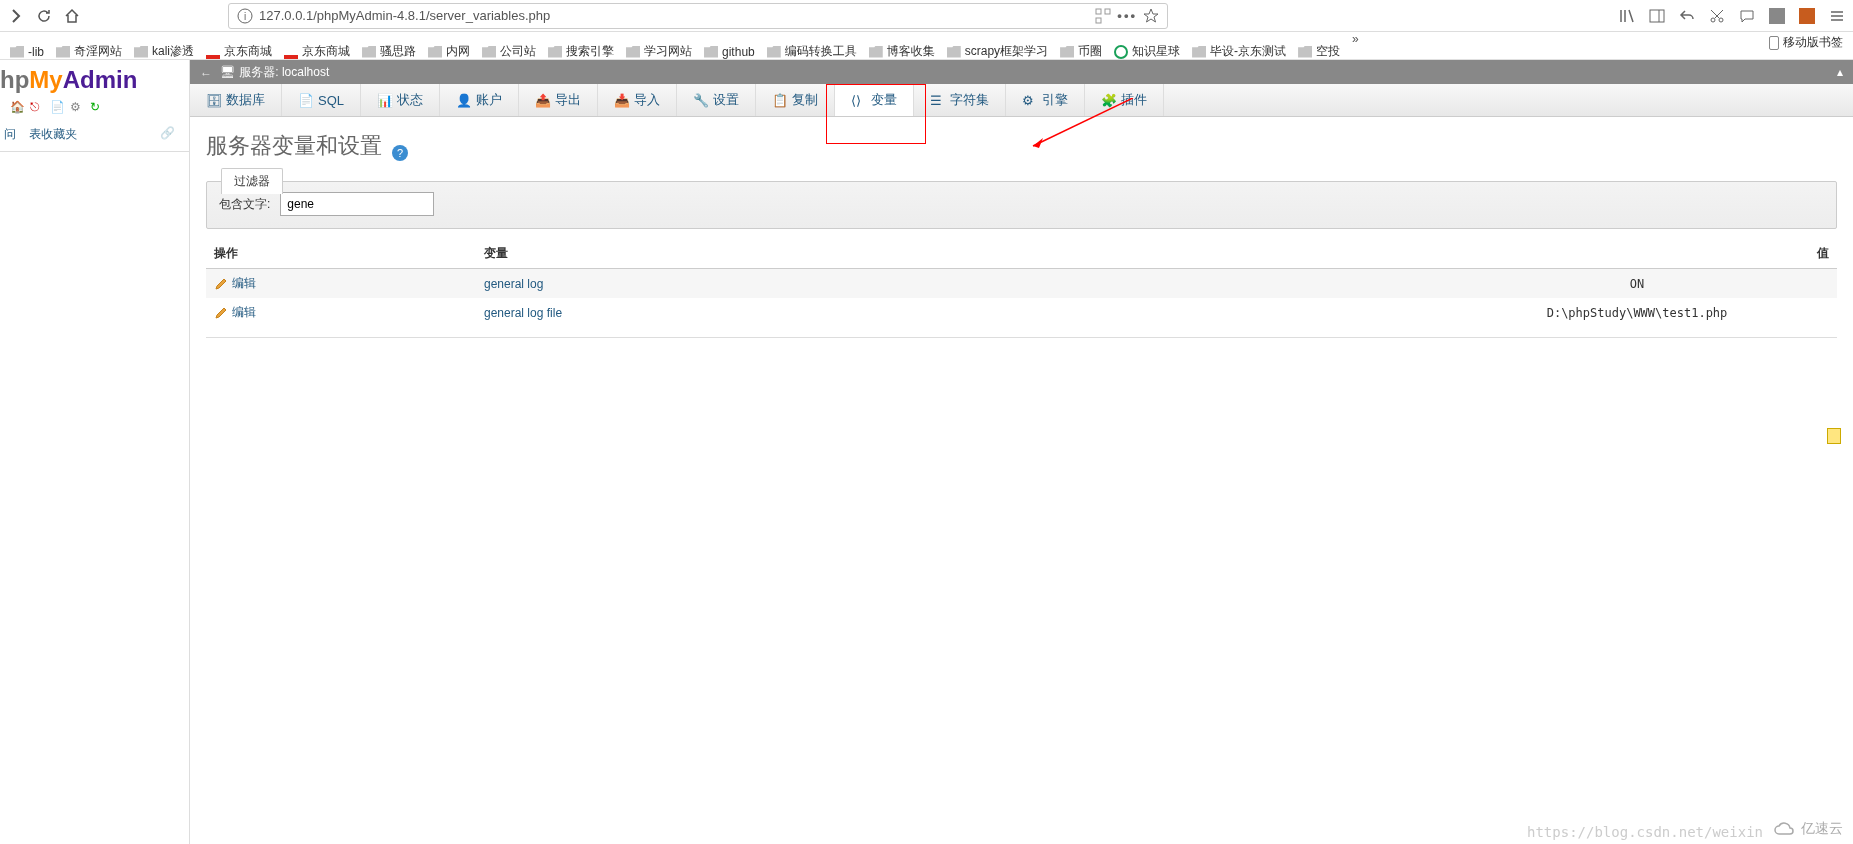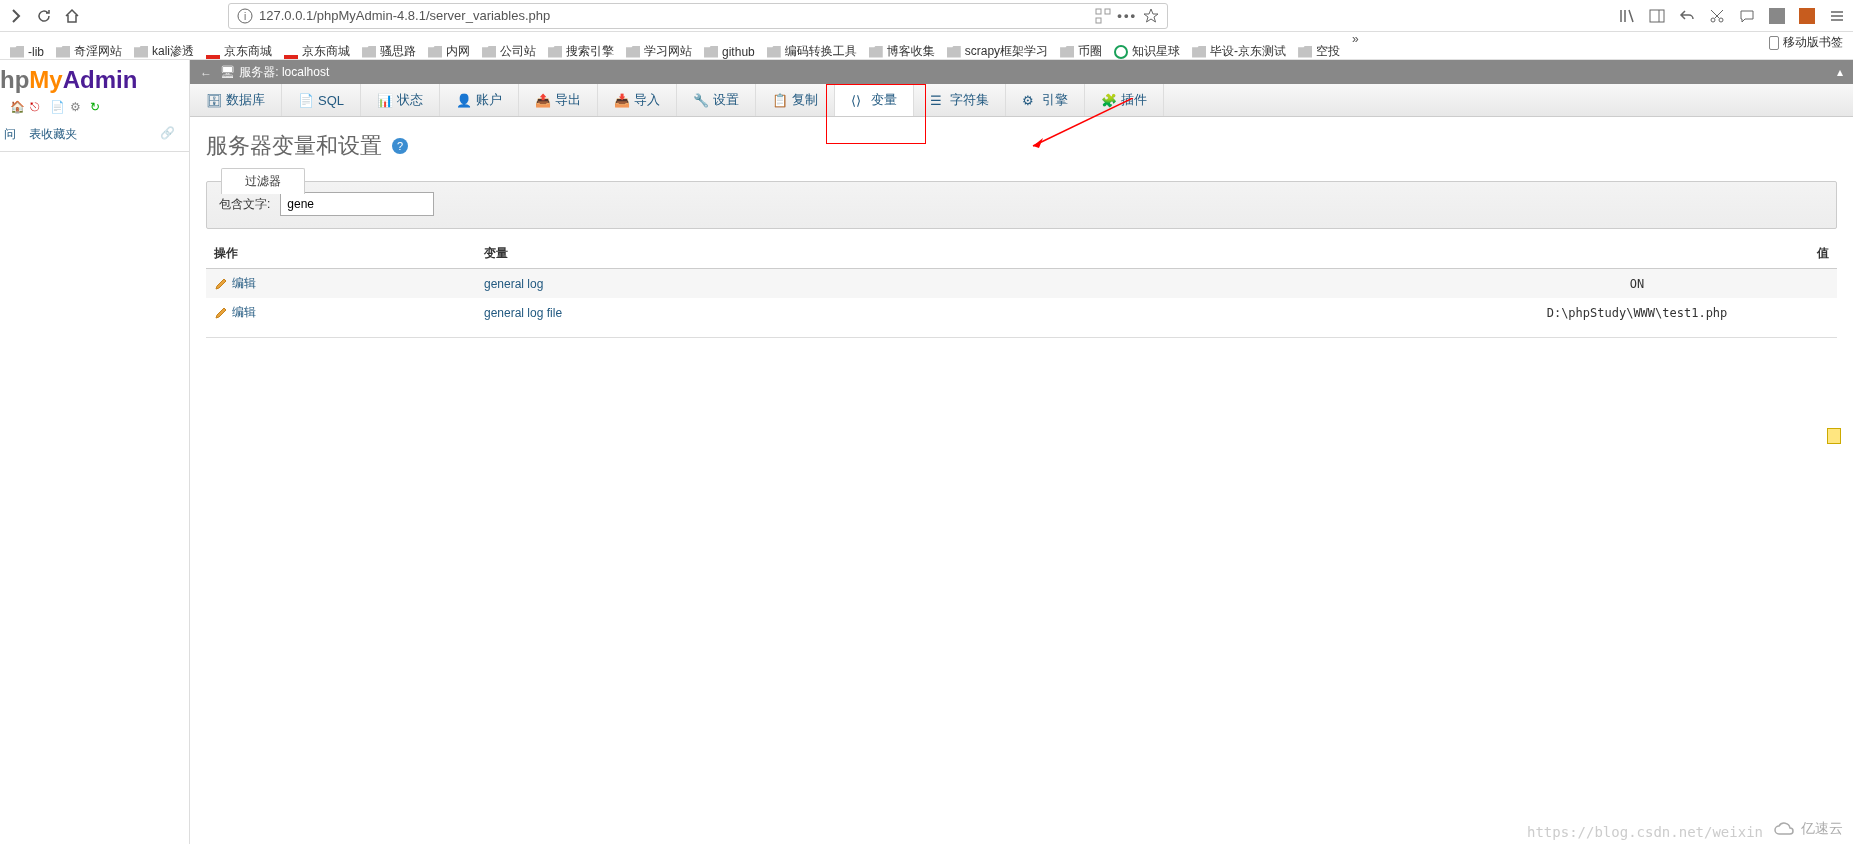--- a/index.html
+++ b/index.html
@@ -45,25 +45,25 @@
 .srv-bar .back { margin-right: 8px; opacity:0.8; }
 .srv-bar .collapse { margin-left:auto; }
 
 .tabs { display: flex; background: linear-gradient(#f8f8f8,#e8e8e8); border-bottom: 1px solid #ccc; }
 .tab { padding: 7px 16px; display: flex; align-items: center; gap: 6px; font-size: 13px; color: #235a81; border-right: 1px solid #ddd; cursor: pointer; }
 .tab.active { background: #fff; }
 .tab-icon { width: 14px; height: 14px; }
 .red-box { position:absolute; border:1px solid red; pointer-events:none; }
 
 .page-body { padding: 14px 16px; }
-h2 { font-size: 22px; font-weight: normal; color: #666; display:flex; align-items:center; gap:10px; }
+h2 { font-size: 22px; font-weight: normal; color: #666; display:flex; align-items:flex-end; gap:10px; }
 .help-ic { width:16px; height:16px; background:#3b8dd1; border-radius:50%; color:#fff; font-size:11px; text-align:center; line-height:16px; }
 
 .filter-wrap { margin-top: 20px; border:1px solid #ccc; border-radius:2px; padding: 10px 12px 12px 12px; position:relative; background:linear-gradient(#f3f3f3,#ededed); }
-.filter-tab { position:absolute; top:-14px; left:14px; background:#fff; border:1px solid #ccc; border-bottom:none; padding:4px 23px; font-size:12px; border-radius:2px 2px 0 0; }
+.filter-tab { position:absolute; top:-14px; left:14px; background:#fff; border:1px solid #ccc; border-bottom:none; padding:4px 12px; font-size:12px; border-radius:2px 2px 0 0; }
 .filter-row { display:flex; align-items:center; gap:10px; }
 .filter-input { width:154px; height:24px; border:1px solid #aaa; padding:0 6px; font-size:12px; }
 
 .var-table { width:100%; margin-top:10px; border-collapse:collapse; }
 .var-table th { text-align:left; padding:6px 8px; border-bottom:1px solid #ccc; font-weight:bold; font-size:12px; }
 .var-table th.right { text-align:right; }
 .var-table td { padding:6px 8px; font-size:12px; }
 .var-table tr.odd { background:#f6f6f6; }
 .edit-link { color:#235a81; text-decoration:none; display:flex; align-items:center; gap:4px; }
 .pencil { width:14px; height:14px; }

